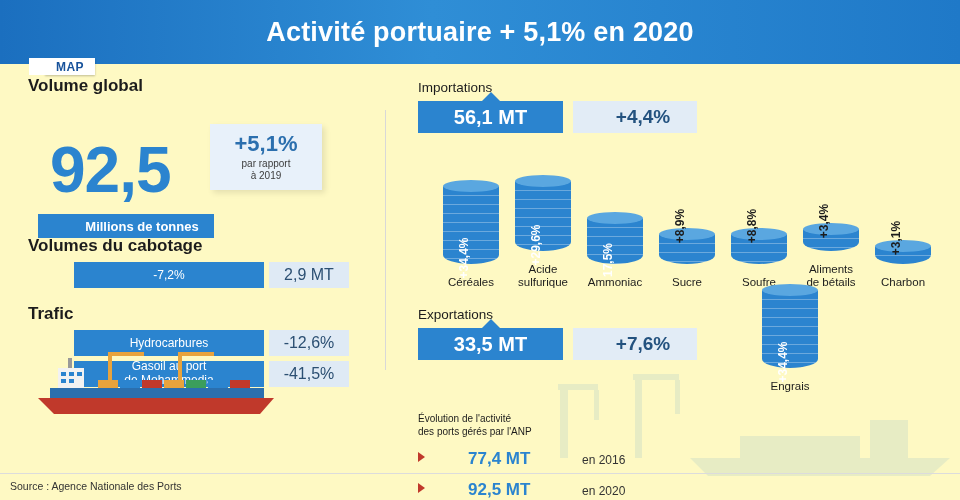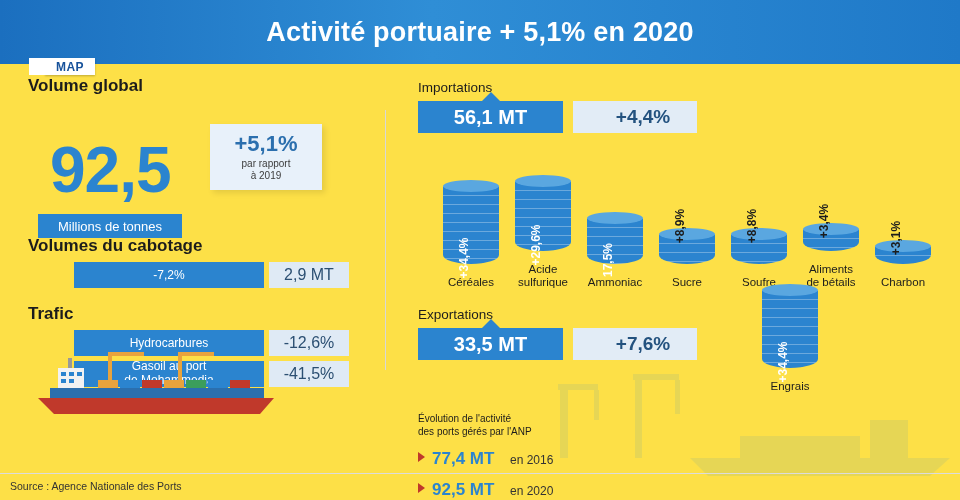--- a/index.html
+++ b/index.html
@@ -1,21 +1,21 @@
 <!DOCTYPE html>
 <html><head>
 <meta charset="utf-8">
 <style>
   html,body{margin:0;padding:0;}
   body{
     width:960px;height:500px;overflow:hidden;
     font-family:"Liberation Sans", sans-serif;
     background:#ffffff;position:relative;
   }
-  .page{position:absolute;inset:0;background:#fde047;}
+  .page{position:absolute;inset:0;background:#fef9c3;}
 
   
   .header{
     position:absolute;left:0;top:0;width:960px;height:64px;
     background:linear-gradient(90deg,#1b6fbf 0%,#2f8ed6 45%,#1f79c8 100%);
   }
   .header .title{
     position:absolute;left:0;top:0;width:960px;height:64px;
     display:flex;align-items:center;justify-content:center;
     color:#ffffff;font-size:27px;font-weight:bold;letter-spacing:.2px;
@@ -43,22 +43,22 @@
   .sec-title{
     font-size:17px;font-weight:bold;color:#1c1c1c;margin:0 0 6px 0;
   }
   .big-number{
     position:absolute;left:22px;top:36px;
     font-size:64px;font-weight:bold;color:#2b84cf;line-height:1;
     letter-spacing:-1px;
   }
   .tonnes-band{
     position:absolute;left:10px;top:112px;width:144px;height:24px;
-    background:#2b84cf;color:#ffffff;font-size:13px;font-weight:normal;
-    display:flex;align-items:center;justify-content:center;
+    background:#2b84cf;color:#ffffff;font-size:13px;font-weight:bold;
+    display:flex;align-items:center;justify-content:center;padding-left:32px;
   }
   .pct-card{
     position:absolute;left:182px;top:22px;width:112px;height:66px;
     background:#e8f1fa;display:flex;flex-direction:column;
     align-items:center;justify-content:center;
     box-shadow:3px 3px 6px rgba(0,0,0,.10);
   }
   .pct-card .p1{font-size:22px;font-weight:bold;color:#2b6fae;line-height:1.05;}
   .pct-card .p2{font-size:10px;color:#3c3c3c;text-align:center;line-height:1.2;margin-top:2px;}
 
@@ -132,21 +132,21 @@
     font-size:12px;font-weight:bold;color:#ffffff;white-space:nowrap;
   }
   .cyl-pct.outside{color:#1c1c1c;}
   .cyl-name{
     font-size:11.5px;color:#1c1c1c;margin-top:12px;line-height:1.15;
   }
 
   
   .evo{position:absolute;left:418px;top:372px;width:300px;}
   .evo .et{font-size:10px;color:#1c1c1c;line-height:1.3;margin-top:40px;}
-  .evo .erow{display:flex;align-items:baseline;margin-top:7px;}
+  .evo .erow{display:flex;align-items:baseline;margin-top:7px;gap:36px;}
   .evo .tri{
     width:0;height:0;border-top:5px solid transparent;border-bottom:5px solid transparent;
     border-left:7px solid #c0392b;margin-right:7px;position:relative;top:-2px;
   }
   .evo .val{font-size:17px;font-weight:bold;color:#2b84cf;width:78px;}
   .evo .yr{font-size:12px;color:#333;margin-top:8px;}
 
   
   .engrais{position:absolute;left:745px;top:290px;width:90px;text-align:center;}
 </style>

